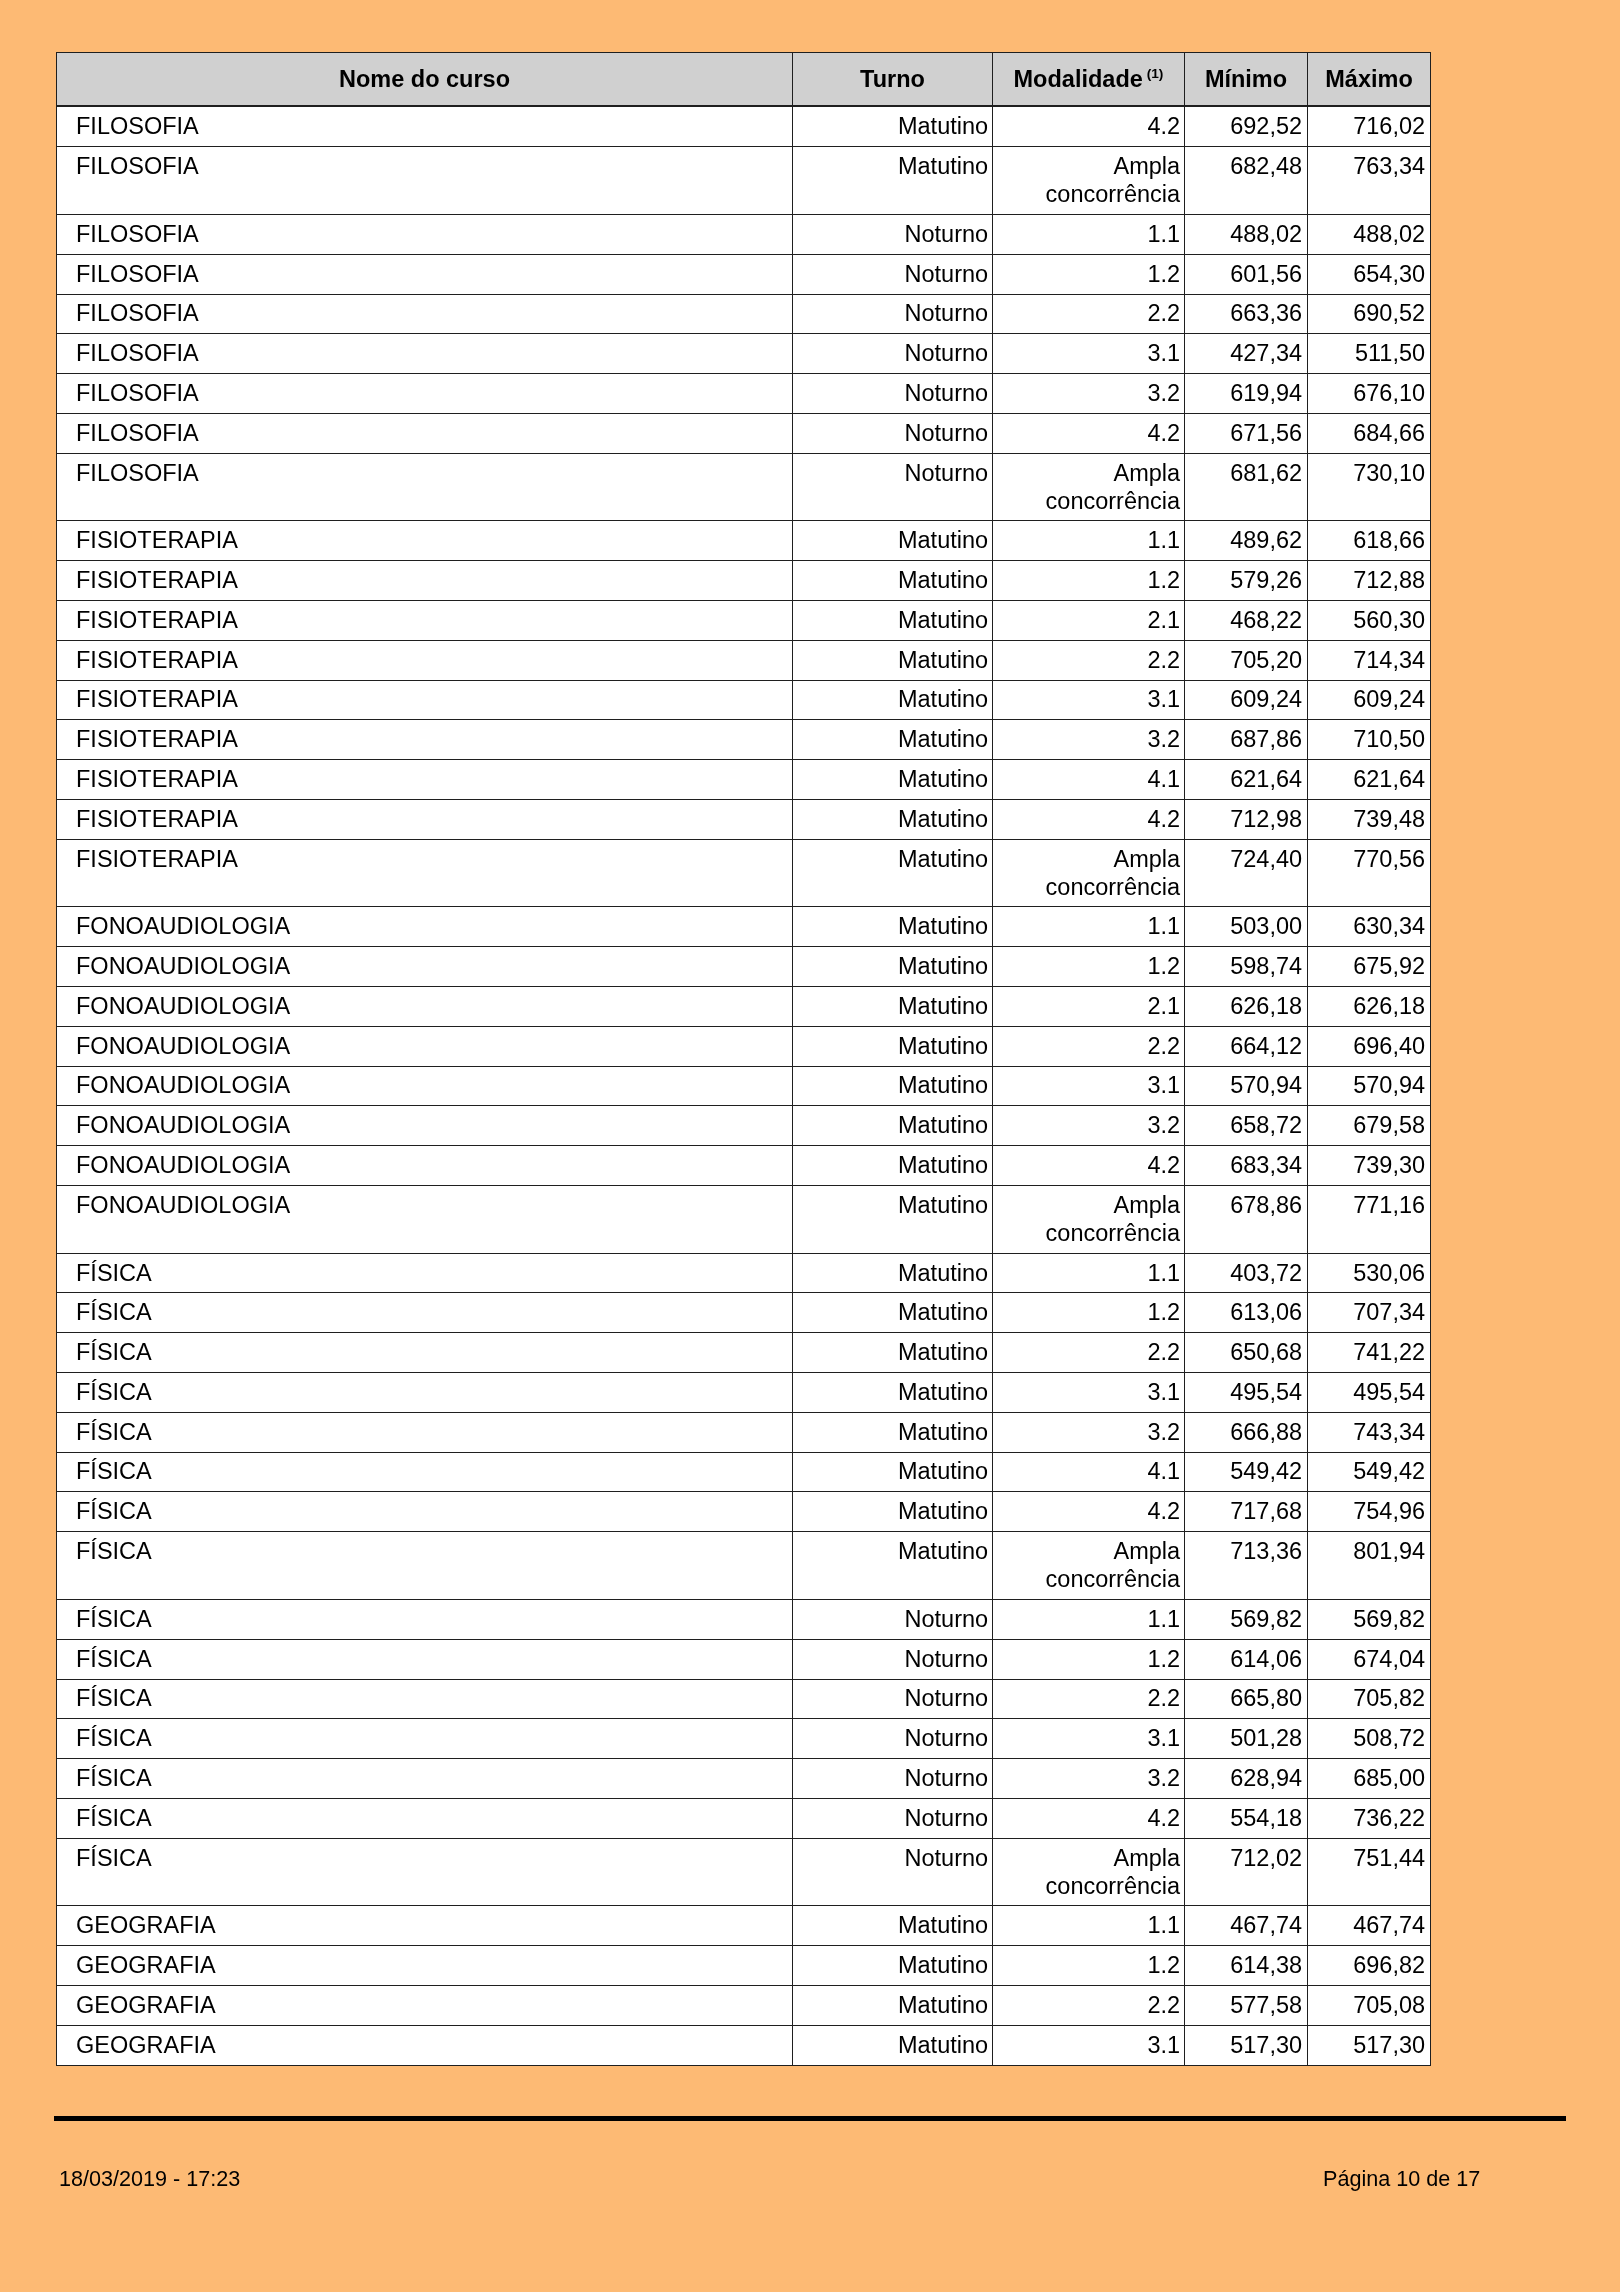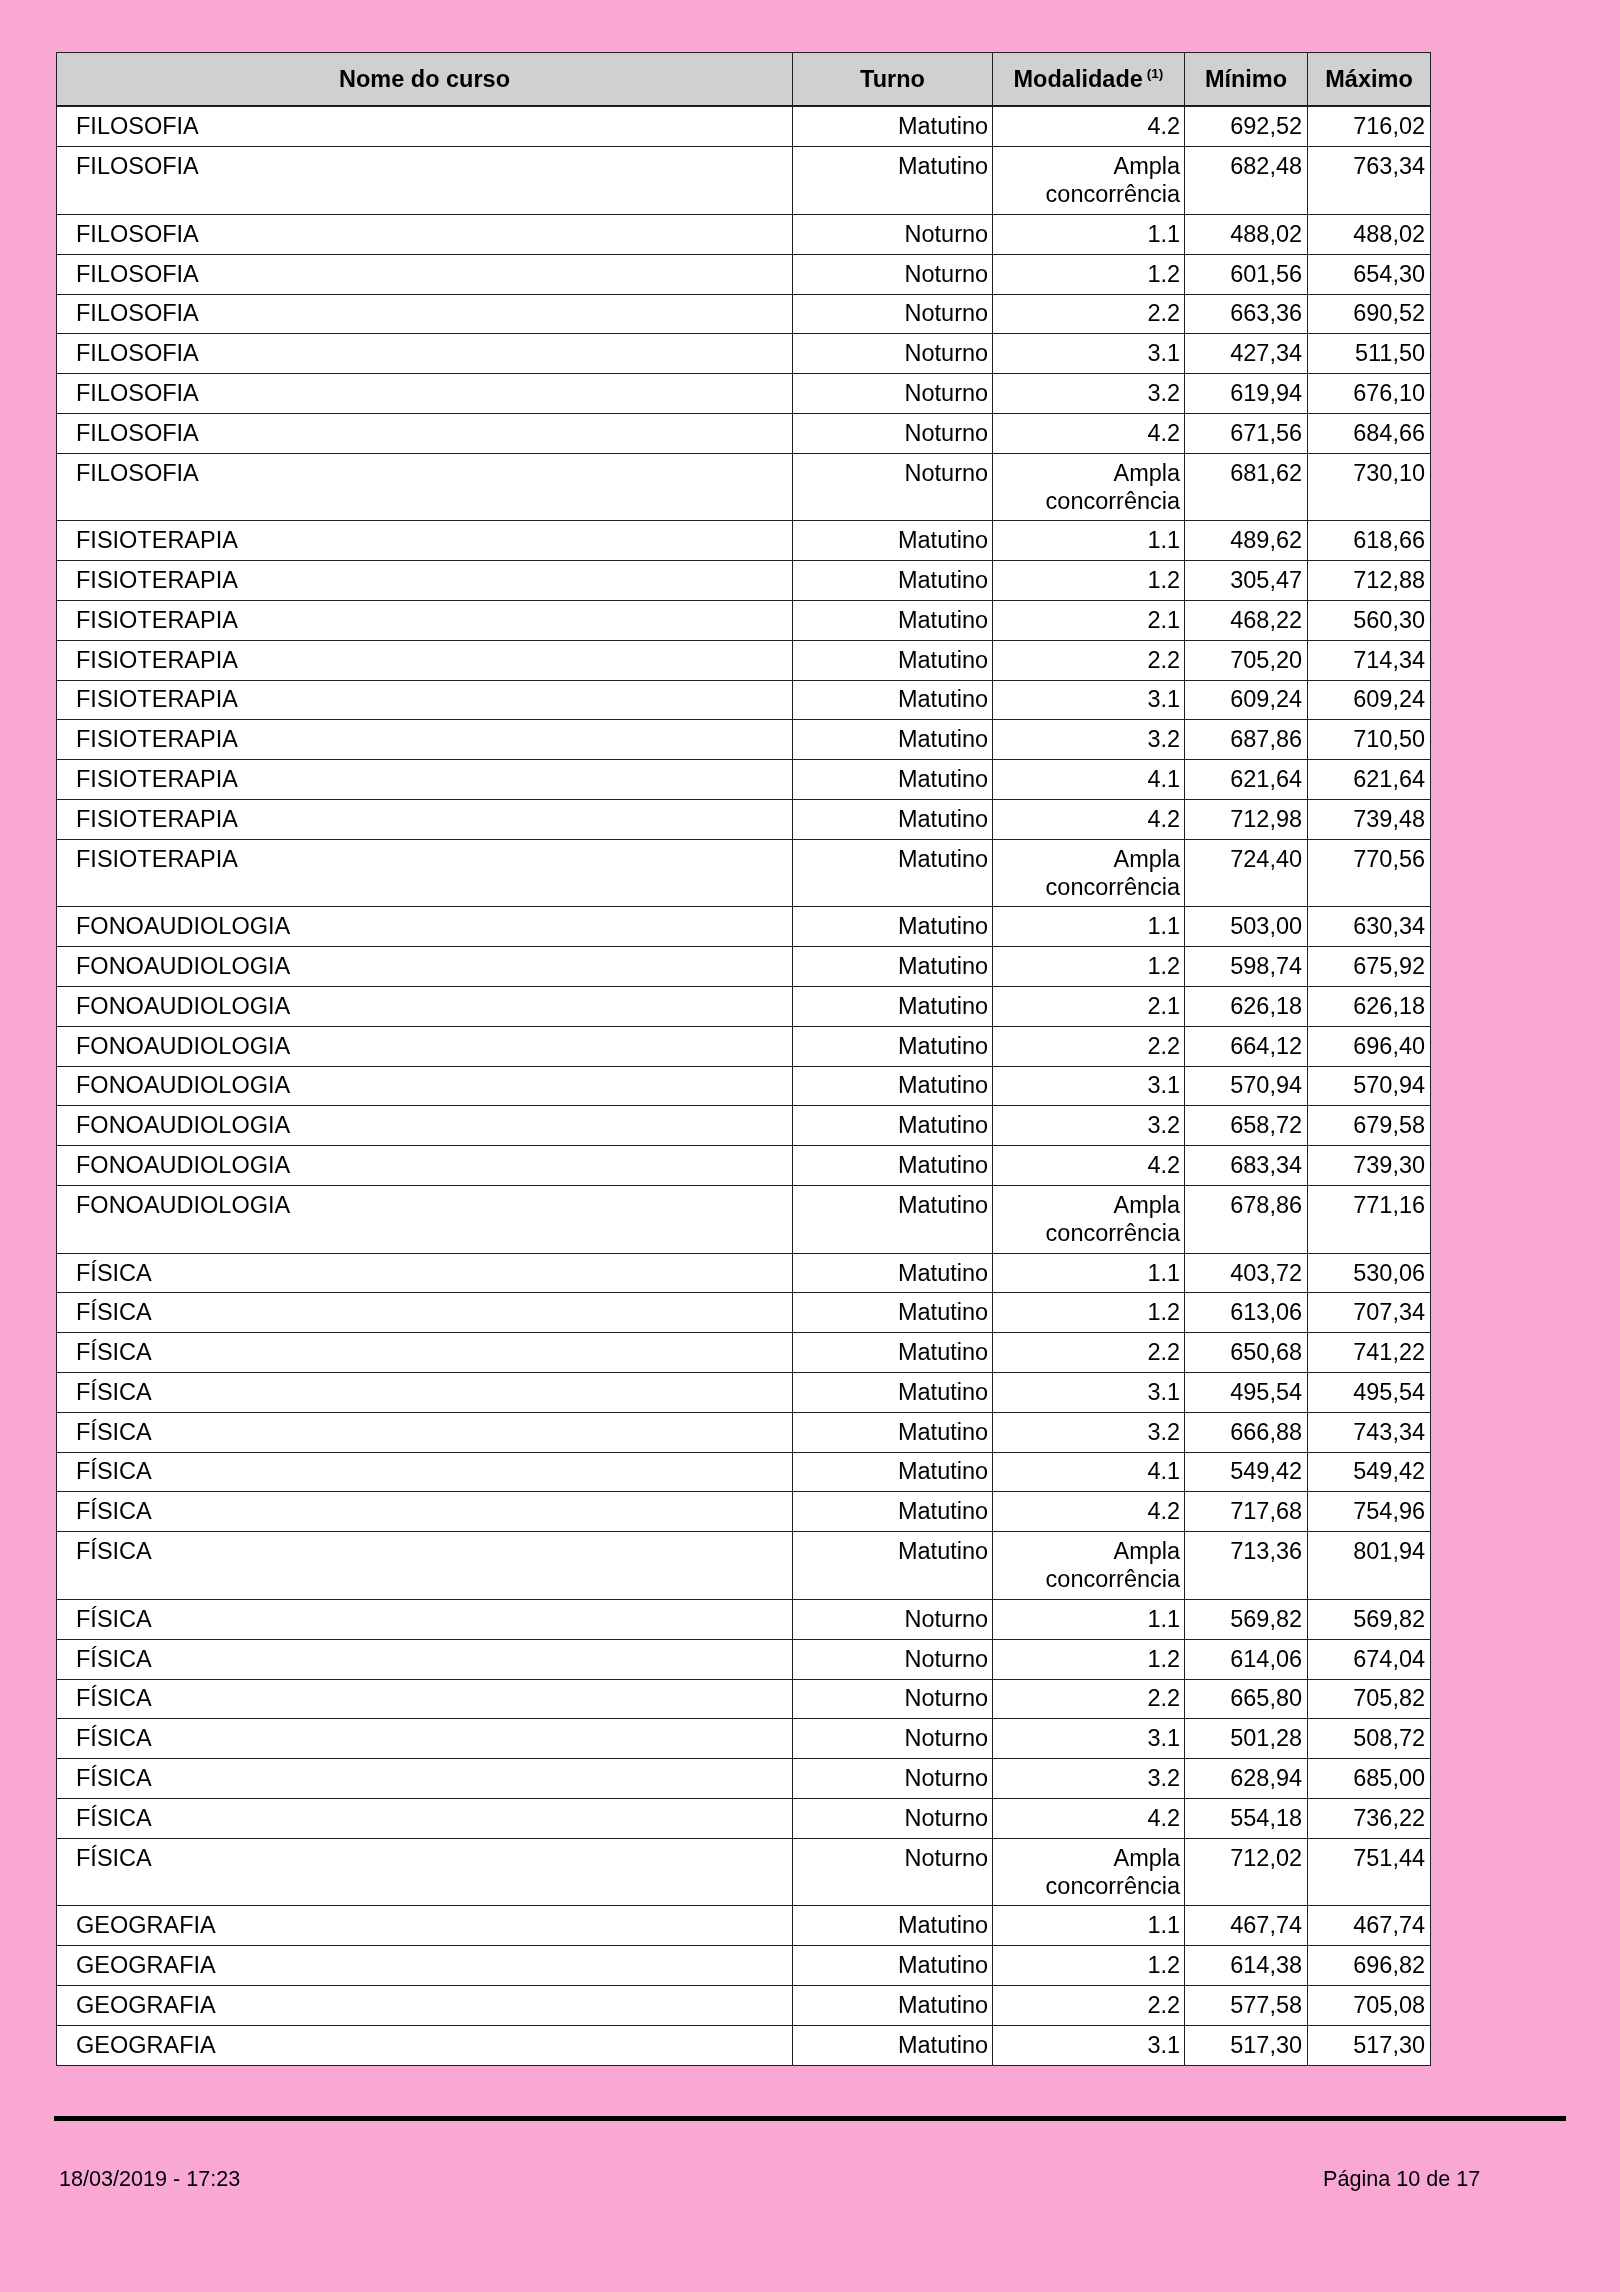--- a/index.html
+++ b/index.html
@@ -1,20 +1,20 @@
 <!DOCTYPE html>
 <html lang="pt"><head>
 <meta charset="utf-8">
 <title>SISU/UFMG - Máximos e Mínimos por Curso/Modalidade</title>
 <style>
   html,body{margin:0;padding:0;background:#fff;}
   .page{
     position:relative;
     width:1620px;height:2293px;
-    background:#f9a8d4;
+    background:#fdba74;
     color:#000;
     font-family:"Liberation Sans","DejaVu Sans",sans-serif;
     overflow:hidden;
   }
   table.scores{
     position:absolute;left:56px;top:52px;
     width:1373px;
     border-collapse:collapse;
     table-layout:fixed;
   }
@@ -163,21 +163,21 @@
     <td class="c-shift">Matutino</td>
     <td class="c-mod">1.1</td>
     <td class="c-min">489,62</td>
     <td class="c-max">618,66</td>
   </tr>
 
   <tr>
     <td class="c-course">FISIOTERAPIA</td>
     <td class="c-shift">Matutino</td>
     <td class="c-mod">1.2</td>
-    <td class="c-min">305,47</td>
+    <td class="c-min">579,26</td>
     <td class="c-max">712,88</td>
   </tr>
 
   <tr>
     <td class="c-course">FISIOTERAPIA</td>
     <td class="c-shift">Matutino</td>
     <td class="c-mod">2.1</td>
     <td class="c-min">468,22</td>
     <td class="c-max">560,30</td>
   </tr>

